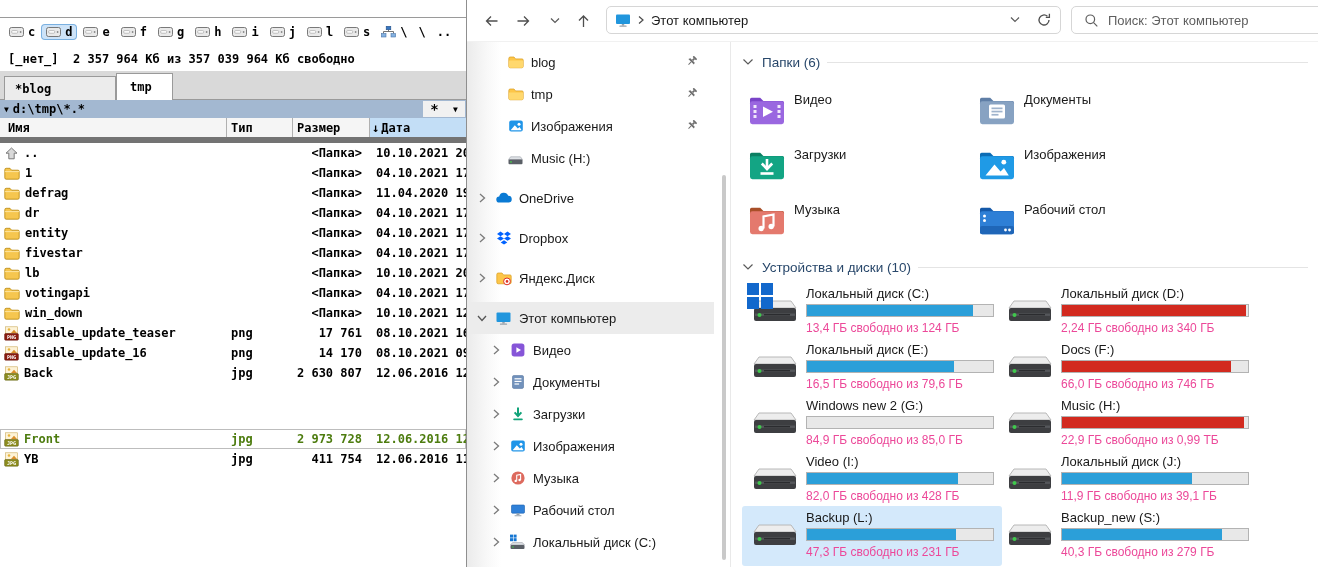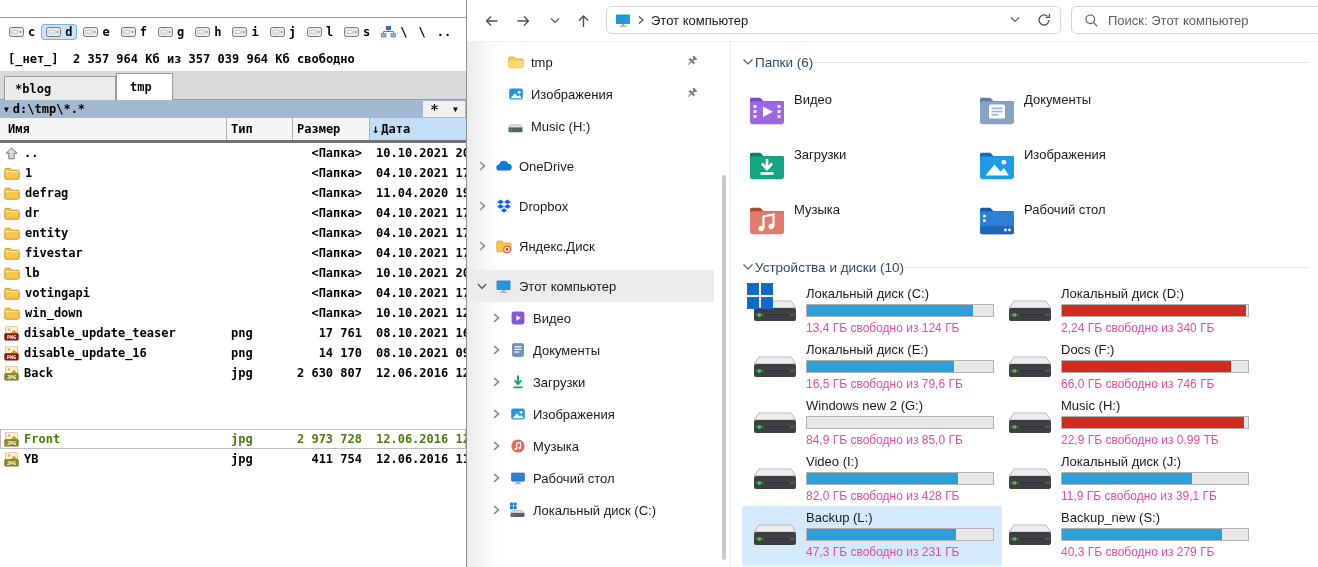--- a/index.html
+++ b/index.html
@@ -20,21 +20,21 @@
   .tc-tab{position:absolute;display:flex;align-items:center;box-sizing:border-box;}
   .tc-tab.t0{left:4px;top:5px;width:112px;height:24px;background:#ececec;border:1px solid #9a9a9a;border-bottom:none;padding-left:10px;}
   .tc-tab.t1{left:116px;top:2px;width:57px;height:27px;background:#fff;border:1px solid #9a9a9a;border-bottom:none;padding-left:13px;z-index:2;}
   .tc-pathbar{height:18px;background:#a3b8d1;display:flex;align-items:center;padding-left:4px;position:relative;}
   .path-caret{font-size:8px;margin-right:4px;}
   .path-right{position:absolute;right:1px;top:1px;bottom:1px;width:42px;background:#f1f1f1;
               display:flex;align-items:center;justify-content:space-around;}
   .path-right .star{font-size:14px;line-height:10px;}
   .path-right .caret{font-size:8px;}
   .tc-colhead{height:25px;display:flex;align-items:center;background:#f5f5f5;
-              border-bottom:3px solid #737373;box-sizing:border-box;}
+              border-bottom:6px solid #737373;box-sizing:border-box;}
   .tc-colhead .h{height:100%;display:flex;align-items:center;box-sizing:border-box;border-right:1px solid #b0b0b0;}
   .h-name{width:227px;padding-left:8px;}
   .h-type{width:66px;padding-left:4px;}
   .h-size{width:77px;padding-left:4px;}
   .h-date{flex:1;border-right:none !important;background:#c3def6;padding-left:2px;gap:2px;}
   .tc-row{height:20px;display:flex;align-items:center;box-sizing:border-box;}
   .tc-row.cursor{color:#4d7c0f;box-shadow:inset 0 0 0 1px #bdbdbd;margin-top:46px;}
   .c-name{width:227px;display:flex;align-items:center;gap:5px;padding-left:4px;box-sizing:border-box;overflow:hidden;white-space:nowrap;}
   .c-type{width:66px;padding-left:4px;box-sizing:border-box;}
   .c-size{width:77px;text-align:right;padding-right:8px;box-sizing:border-box;white-space:nowrap;}
@@ -58,21 +58,21 @@
   .sb-row.lv-root{padding-left:8px;margin-top:8px;}
   .sb-row.lv-child{padding-left:22px;}
   .sb-row.selected{background:#ececec;}
   .sb-chevron{width:14px;display:inline-flex;margin-right:6px;}
   .sb-icon{width:17px;display:inline-flex;margin-right:7px;}
   .sb-label{white-space:nowrap;}
   .sb-pin{position:absolute;right:16px;top:9px;}
   .ex-divider{position:absolute;left:263px;top:42px;bottom:0;width:1px;background:#e9e9e9;}
   .ex-scroll{position:absolute;left:255px;top:175px;width:4px;height:385px;background:#c9c9c9;border-radius:2px;}
   .ex-main{position:absolute;left:264px;top:42px;right:0;bottom:0;overflow:hidden;}
-  .group-head{display:flex;align-items:center;margin:10px 10px 0 10px;height:20px;color:#29486b;font-size:13.5px;}
+  .group-head{display:flex;align-items:center;gap:7px;margin:10px 10px 0 10px;height:20px;color:#29486b;font-size:13.5px;}
   .group-head .rule{flex:1;height:1px;background:#e4e4e4;}
   .fgrid{margin:10px 0 0 17px;display:grid;grid-template-columns:230px 230px;grid-auto-rows:55px;}
   .ftile{display:flex;gap:8px;padding-top:3px;}
   .ftile .flabel{padding-top:7px;white-space:nowrap;}
   .dgrid{margin:8px 0 0 17px;display:grid;grid-template-columns:255px 255px;grid-auto-rows:56px;}
   .dtile{position:relative;width:252px;height:56px;}
   .dtile.selected::before{content:'';position:absolute;left:-6px;top:-3px;right:-2px;bottom:-1px;background:#d4e9fb;border-radius:3px;}
   .d-icon{position:absolute;left:4px;top:8px;}
   .d-logo{position:absolute;left:-1px;top:-2px;}
   .d-label{position:absolute;left:58px;top:1px;white-space:nowrap;}
@@ -503,20 +503,39 @@
     </div>
 
     <div class="ex-sidebar" id="ex-sidebar">
         <div class="sb-row lv-quick">
           <span class="sb-icon icon">
             <svg width="16" height="14" viewBox="0 0 16 14">
               <path d="M0.8 3.4 Q0.8 2 2.2 2 H6 L7.6 3.9 H14 Q15.2 3.9 15.2 5.1 V11.4 Q15.2 12.8 13.8 12.8 H2.2 Q0.8 12.8 0.8 11.4 Z" fill="#fdc649" stroke="#d99c1e" stroke-width="0.7"></path>
               <path d="M0.9 5.4 H15.1 V11.4 Q15.1 12.7 13.8 12.7 H2.2 Q0.9 12.7 0.9 11.4 Z" fill="#ffd86e"></path>
             </svg>
           </span>
+          <span class="sb-label">blog</span>
+          <span class="sb-pin icon">
+            <svg width="13" height="13" viewBox="0 0 13 13">
+              <g fill="#6d6d6d" transform="rotate(45 6.5 6.5)">
+                <rect x="4" y="0.8" width="5" height="1.8" rx="0.9"></rect>
+                <rect x="5.6" y="2.4" width="1.8" height="2.6"></rect>
+                <path d="M3.4 5 H9.6 L10.4 7 H2.6 Z"></path>
+                <rect x="6.1" y="7" width="0.9" height="3.8"></rect>
+              </g>
+            </svg>
+          </span>
+        </div>
+        <div class="sb-row lv-quick">
+          <span class="sb-icon icon">
+            <svg width="16" height="14" viewBox="0 0 16 14">
+              <path d="M0.8 3.4 Q0.8 2 2.2 2 H6 L7.6 3.9 H14 Q15.2 3.9 15.2 5.1 V11.4 Q15.2 12.8 13.8 12.8 H2.2 Q0.8 12.8 0.8 11.4 Z" fill="#fdc649" stroke="#d99c1e" stroke-width="0.7"></path>
+              <path d="M0.9 5.4 H15.1 V11.4 Q15.1 12.7 13.8 12.7 H2.2 Q0.9 12.7 0.9 11.4 Z" fill="#ffd86e"></path>
+            </svg>
+          </span>
           <span class="sb-label">tmp</span>
           <span class="sb-pin icon">
             <svg width="13" height="13" viewBox="0 0 13 13">
               <g fill="#6d6d6d" transform="rotate(45 6.5 6.5)">
                 <rect x="4" y="0.8" width="5" height="1.8" rx="0.9"></rect>
                 <rect x="5.6" y="2.4" width="1.8" height="2.6"></rect>
                 <path d="M3.4 5 H9.6 L10.4 7 H2.6 Z"></path>
                 <rect x="6.1" y="7" width="0.9" height="3.8"></rect>
               </g>
             </svg>

